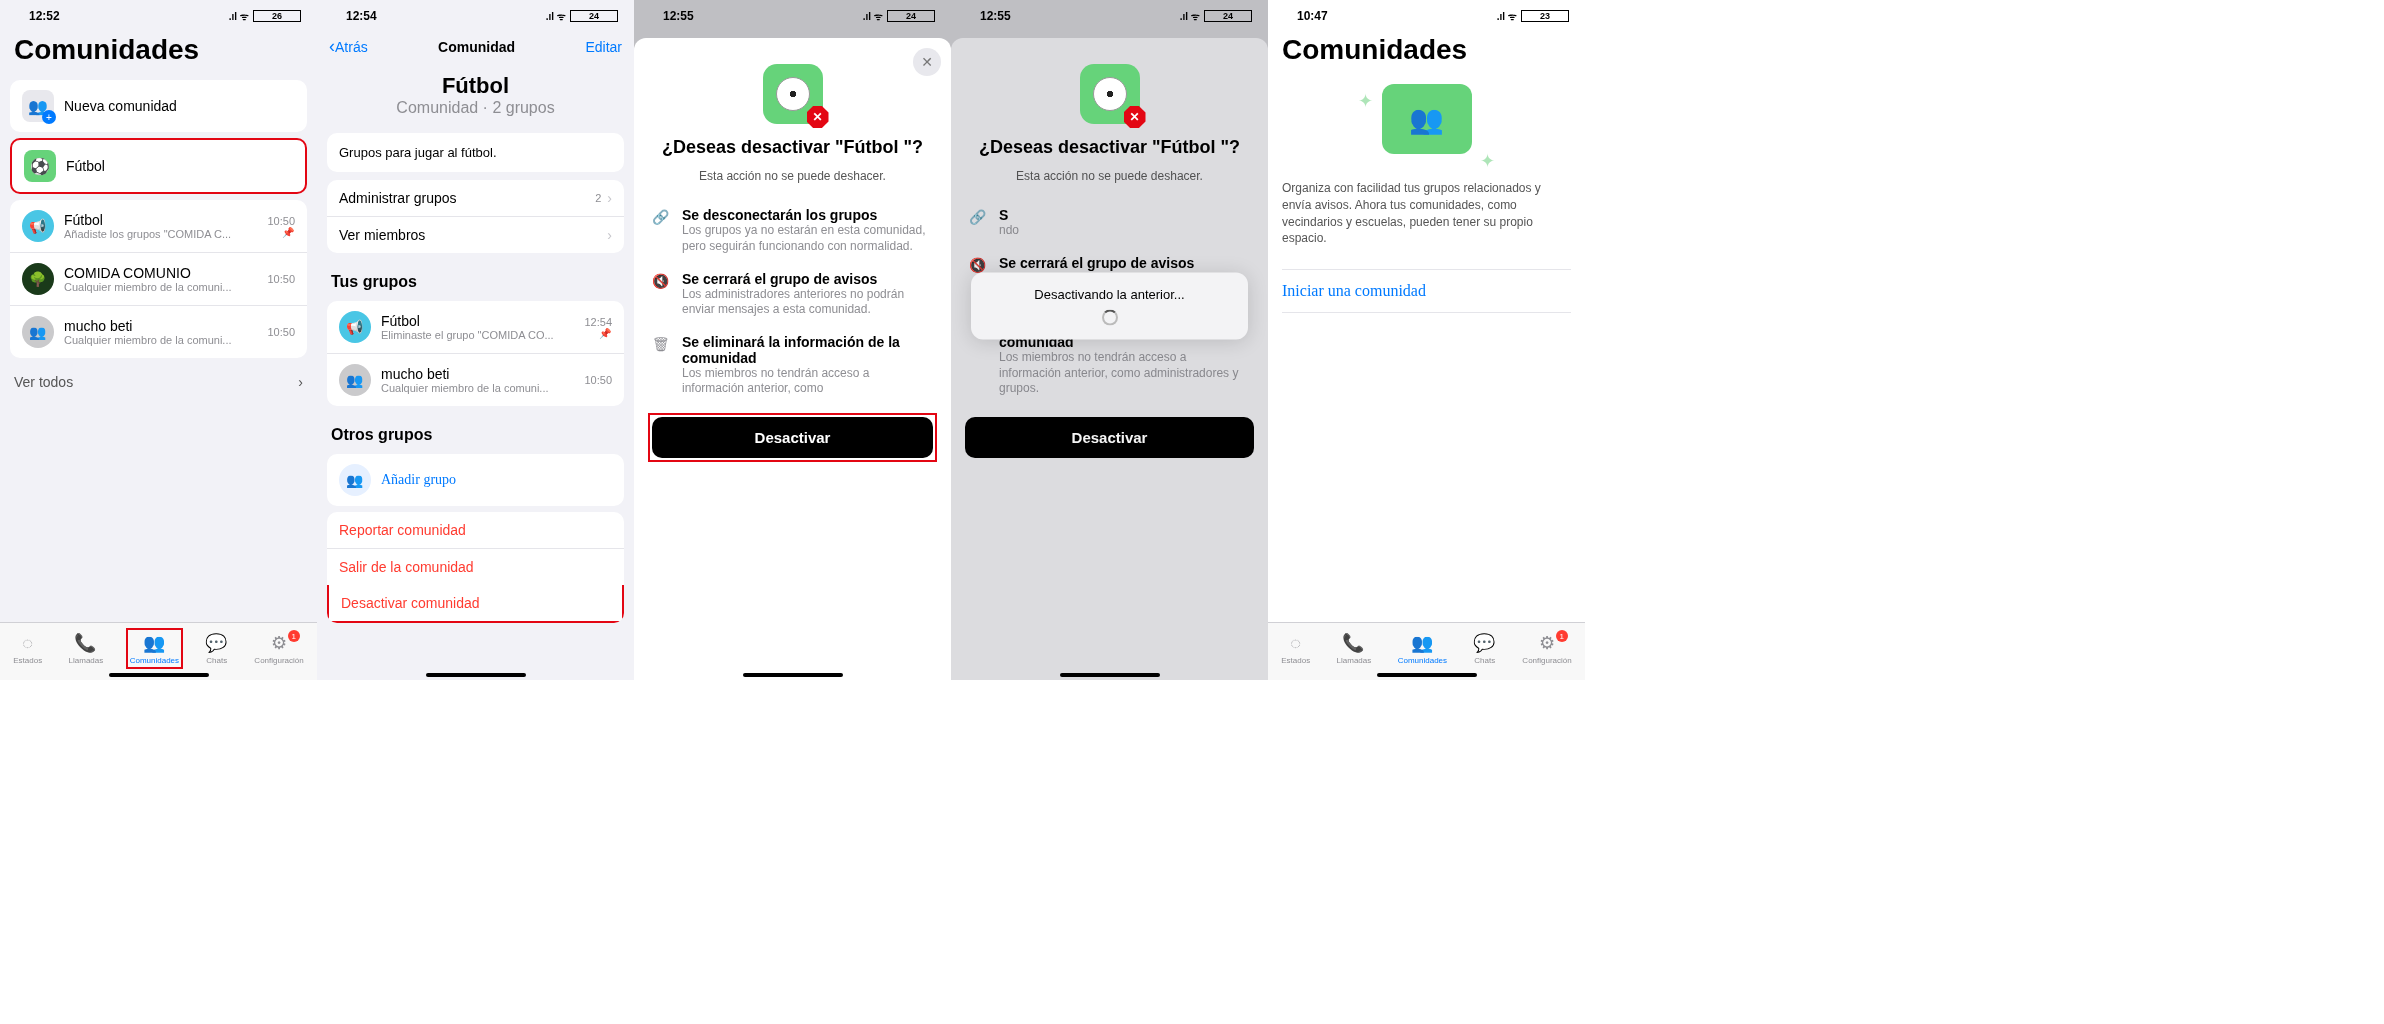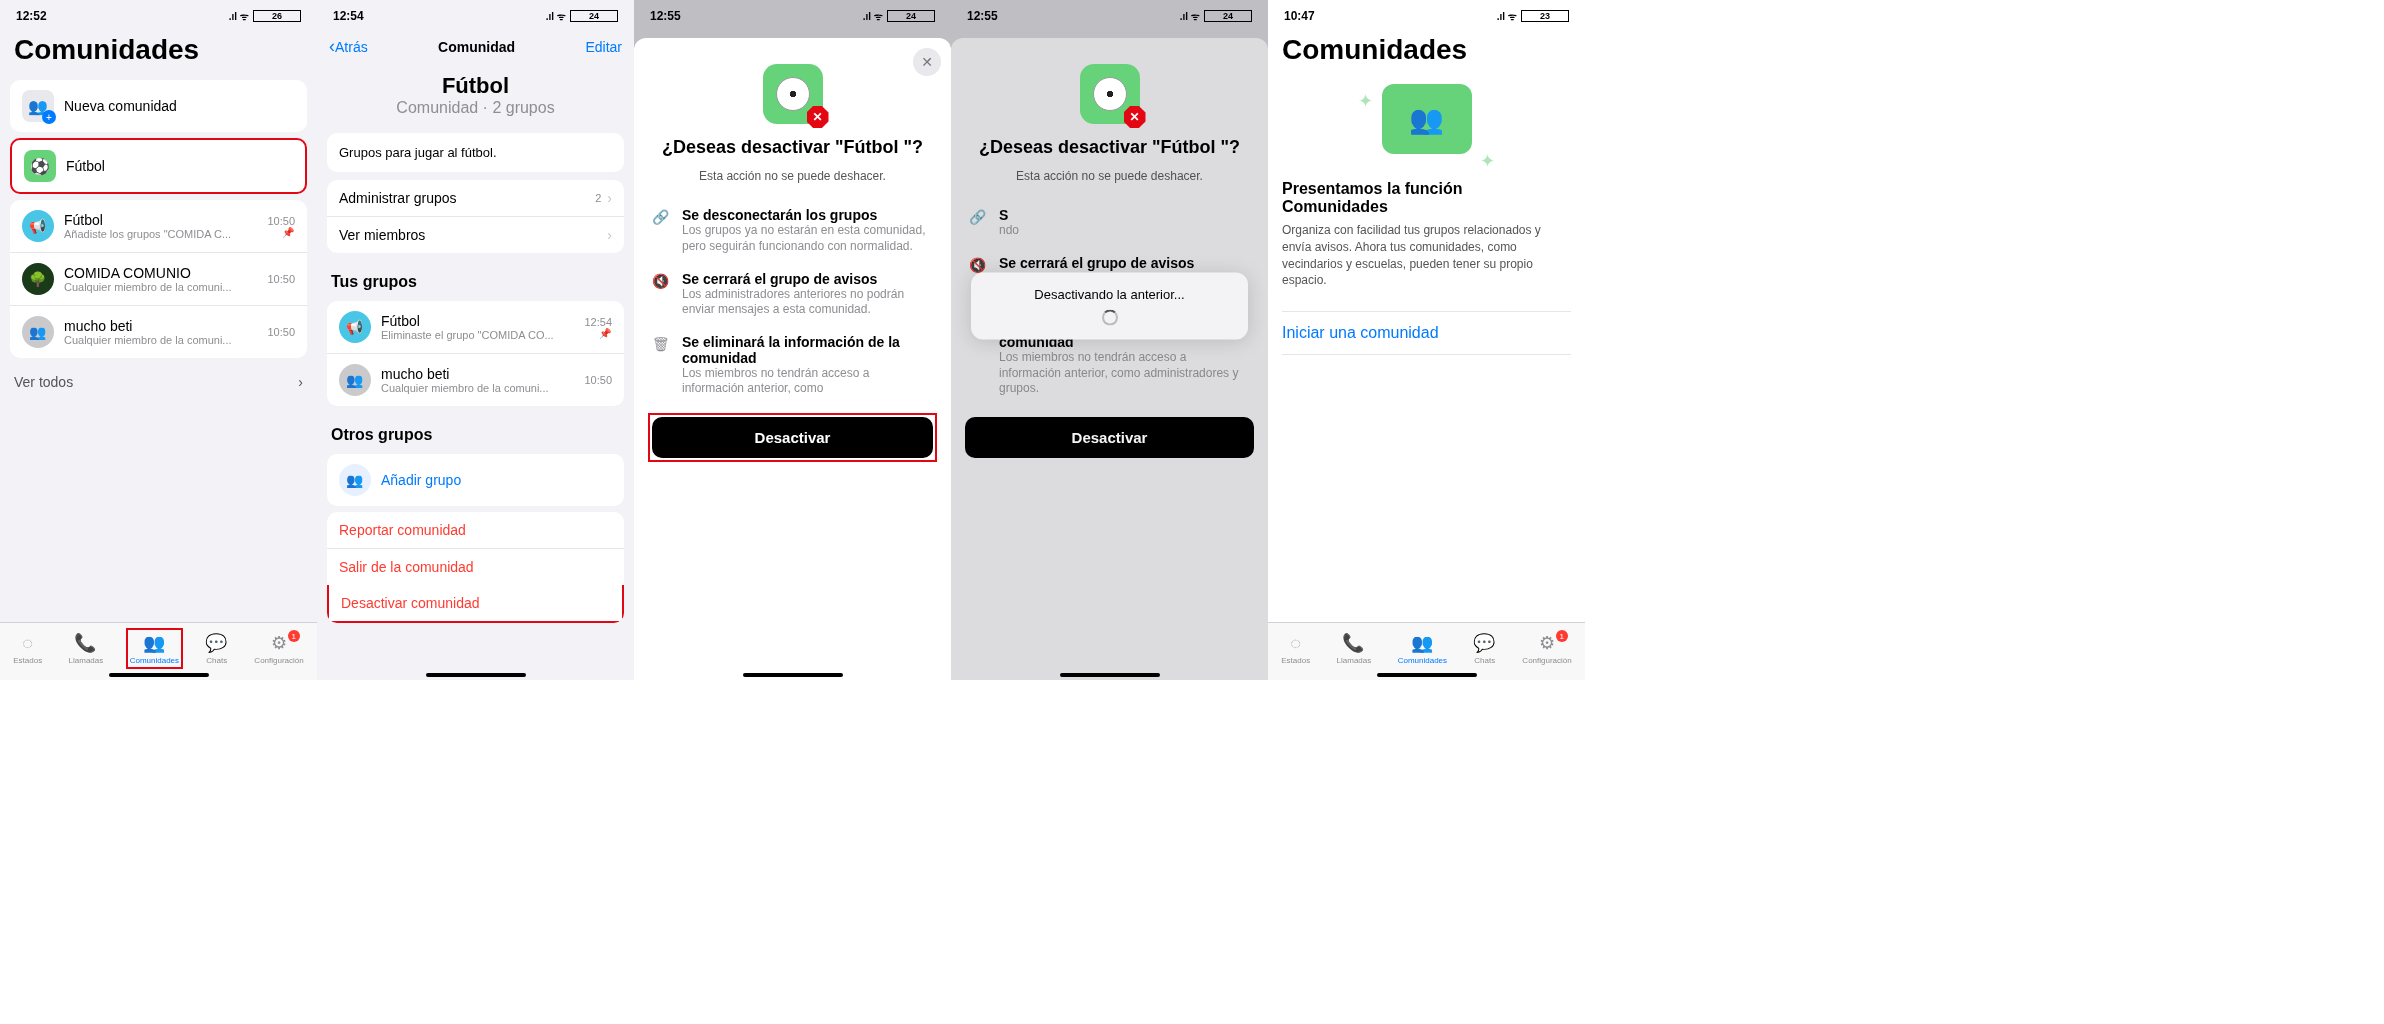--- a/index.html
+++ b/index.html
@@ -1,19 +1,19 @@
 <!DOCTYPE html>
 <html><head>
 <meta charset="utf-8">
 <style>
 * { margin: 0; padding: 0; box-sizing: border-box; font-family: -apple-system, BlinkMacSystemFont, 'Segoe UI', sans-serif; }
 body { display: flex; background: #fff; }
 .screen { width: 317px; height: 680px; position: relative; background: #f2f2f7; overflow: hidden; flex-shrink: 0; }
 .screen.dim { background: #bfbfc3; }
-.statusbar { display: flex; justify-content: space-between; align-items: center; padding: 8px 16px 4px; font-size: 12px; font-weight: 600; height: 28px; }
+.statusbar { display: flex; justify-content: space-between; align-items: center; padding: 8px 16px 4px; font-size: 12px; font-weight: 600; height: 28px; margin-left: 13px; }
 .statusbar .icons { display: flex; gap: 4px; align-items: center; font-size: 10px; }
 .battery-box { border: 1px solid #000; border-radius: 0; padding: 0 18px; font-size: 9px; font-weight: bold; }
 .header { display: flex; justify-content: space-between; align-items: center; padding: 8px 12px; font-size: 14px; }
 .header .back { color: #007aff; display: flex; align-items: center; font-size: 14px; }
 .header .title { font-weight: 600; font-size: 14px; }
 .header .action { color: #007aff; font-size: 14px; }
 .big-title { font-size: 28px; font-weight: 700; padding: 6px 14px 8px; }
 .card { background: #fff; margin: 6px 10px; border-radius: 10px; overflow: hidden; }
 .row { display: flex; align-items: center; padding: 10px 12px; border-top: 0.5px solid #e5e5ea; font-size: 14px; }
 .row:first-child { border-top: none; }
@@ -22,21 +22,21 @@
 .row .avatar.teal { background: #49c6e5; }
 .row .avatar.dark { background: #1a3a1a; }
 .row-text { flex: 1; min-width: 0; }
 .row-text .primary { font-size: 14px; font-weight: 500; }
 .row-text .secondary { font-size: 11px; color: #8e8e93; white-space: nowrap; overflow: hidden; text-overflow: ellipsis; }
 .row .meta { font-size: 11px; color: #8e8e93; margin-left: 6px; text-align: right; flex-shrink: 0; }
 .row .chevron { color: #c7c7cc; margin-left: 6px; font-size: 14px; }
 .section-label { font-size: 16px; font-weight: 600; padding: 14px 14px 4px; }
 .red-highlight { border: 2.5px solid #e30613; }
 .danger { color: #ff3b30; }
-.link { color: #007aff; }
+.link { color: #007aff; font-family: Liberation Serif, serif; }
 .community-header { text-align: center; padding: 8px 10px; }
 .community-header .name { font-size: 22px; font-weight: 700; }
 .community-header .sub { font-size: 16px; color: #8e8e93; }
 .desc-box { background: #fff; margin: 8px 10px; border-radius: 10px; padding: 12px; font-size: 13px; }
 .modal-sheet { position: absolute; top: 38px; left: 0; right: 0; bottom: 0; background: #fff; border-radius: 12px 12px 0 0; padding: 14px; }
 .close-btn { position: absolute; top: 10px; right: 10px; width: 28px; height: 28px; border-radius: 50%; background: #e8e8ed; display: flex; align-items: center; justify-content: center; color: #777; font-size: 14px; }
 .modal-icon { width: 60px; height: 60px; border-radius: 14px; background: #66d37a; margin: 12px auto 6px; position: relative; display: flex; align-items: center; justify-content: center; }
 .modal-icon .ball { width: 34px; height: 34px; border-radius: 50%; background: #fff; border: 1px solid #999; background-image: radial-gradient(circle at 50% 50%, #222 0 3px, transparent 3px); }
 .modal-icon .badge-x { position: absolute; right: -6px; bottom: -4px; width: 22px; height: 22px; background: #e30613; clip-path: polygon(30% 0,70% 0,100% 30%,100% 70%,70% 100%,30% 100%,0 70%,0 30%); display: flex; align-items: center; justify-content: center; color: #fff; font-size: 12px; font-weight: bold; }
 .modal-title { text-align: center; font-size: 18px; font-weight: 700; padding: 6px 8px; line-height: 1.3; }
@@ -317,21 +317,20 @@
     <span>10:47</span>
     <span class="icons">.ıl ᯤ <span class="battery-box">23</span></span>
   </div>
   <div class="big-title">Comunidades</div>
   <div class="illus">
     <span class="spark" style="left:90px;top:90px;">✦</span>
     <div class="illus-box"></div>
     <span class="spark" style="right:90px;top:150px;">✦</span>
   </div>
   <div style="padding:12px 14px;">
-    <div style="font-size:16px;font-weight:600;padding-bottom:6px;">Presentamos la función Comunidades</div>
     <div style="font-size:12px;color:#555;line-height:1.4;">Organiza con facilidad tus grupos relacionados y envía avisos. Ahora tus comunidades, como vecindarios y escuelas, pueden tener su propio espacio.</div>
   </div>
   <div style="border-top:0.5px solid #e5e5ea;border-bottom:0.5px solid #e5e5ea;margin:10px 14px;padding:12px 0;">
     <span class="link">Iniciar una comunidad</span>
   </div>
   <div class="tabbar">
     <div class="tab">
         <span class="ti">◌</span>
         <span>Estados</span>
       </div>

